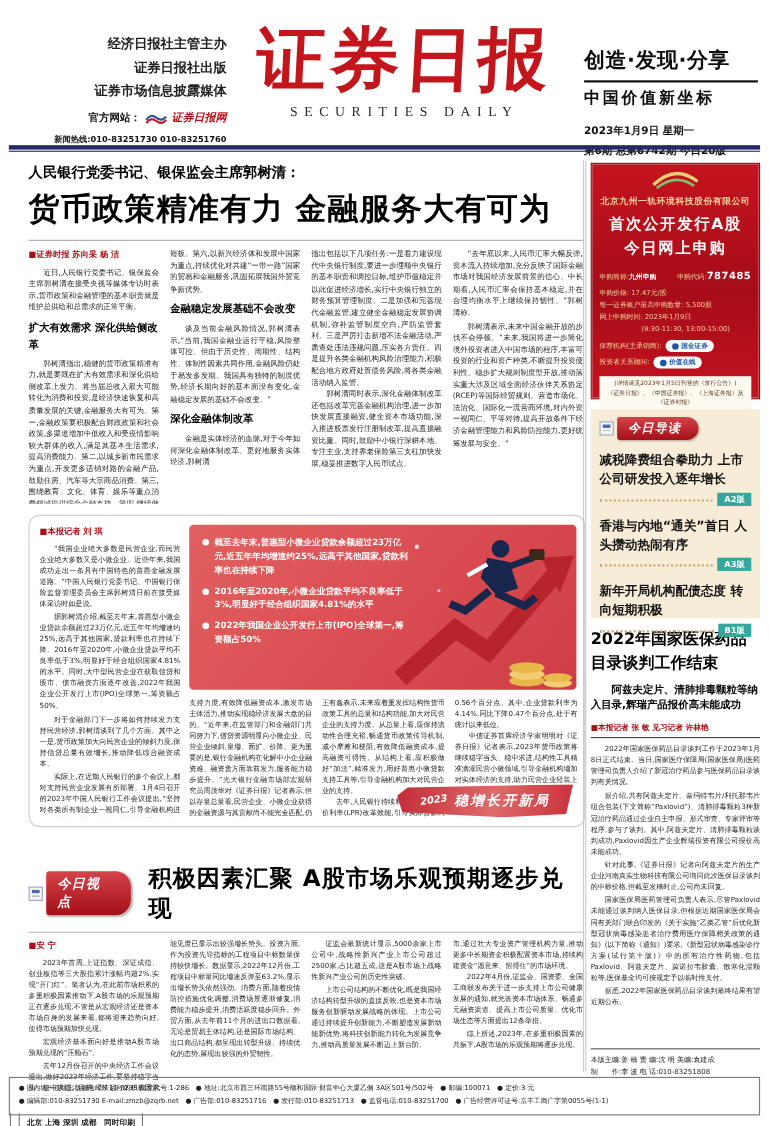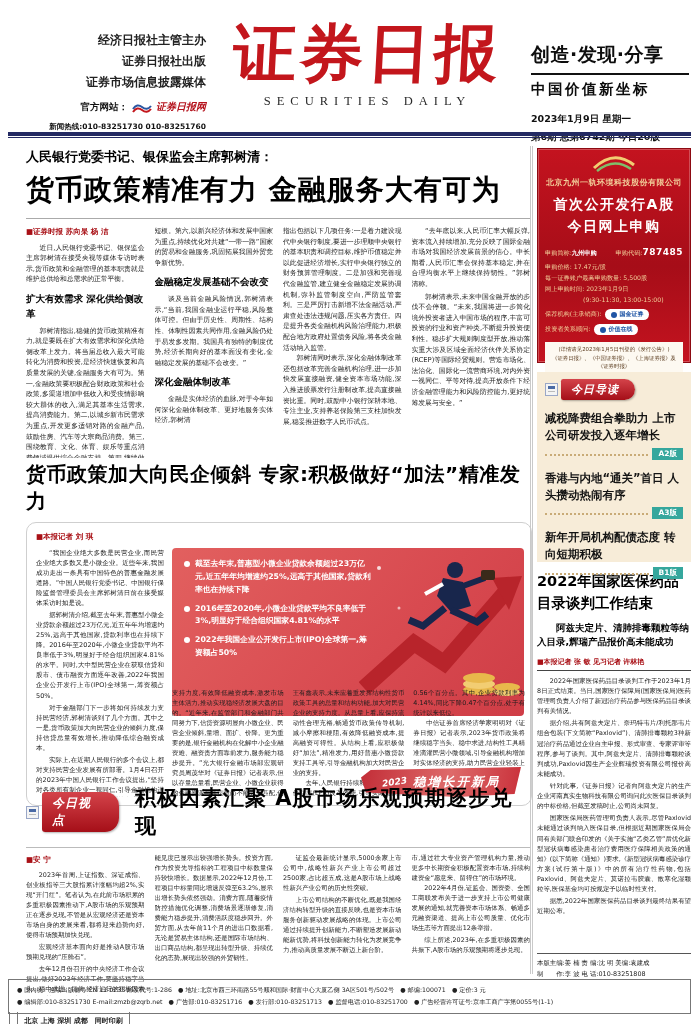--- a/index.html
+++ b/index.html
@@ -33,21 +33,21 @@
   .col { flex:1; font-size:6.8px; line-height:1.56; color:#1c1c1c; text-align:justify; overflow:hidden; }
   .byline { color:#a91016; font-weight:bold; font-size:7.5px; margin-bottom:5px; }
   .p { text-indent:2em; margin-bottom:2px; }
   .subhead { font-size:9.5px; font-weight:bold; color:#000; margin:7px 0 4px; text-align:left; }
 
   
   .a2 { position:absolute; left:26px; top:461px; width:506px; height:318px; }
   .a2-headline { font-size:20px; font-weight:bold; color:#000; letter-spacing:0.5px; }
   .a2-box { position:relative; margin-top:7px; height:284px; border:1px solid #cfcfcf; border-radius:10px; padding:8px; }
   .a2-col1 { position:absolute; left:9px; top:8px; width:128px; height:266px; font-size:6.5px; line-height:1.55; color:#1c1c1c; text-align:justify; overflow:hidden; }
-  .a2-info { position:absolute; left:145px; top:25px; width:352px; height:168px; background:linear-gradient(130deg,#e2605f 0%,#d84a50 60%,#cf3d46 100%); border-radius:4px; color:#fff; padding:10px 150px 8px 12px; overflow:hidden; }
+  .a2-info { position:absolute; left:145px; top:8px; width:352px; height:150px; background:linear-gradient(130deg,#e2605f 0%,#d84a50 60%,#cf3d46 100%); border-radius:4px; color:#fff; padding:10px 150px 8px 12px; overflow:hidden; }
   .bullet { display:flex; gap:5px; margin-bottom:6px; }
   .bullet-dot { width:6px; height:6px; border-radius:50%; background:#fff; flex:0 0 6px; margin-top:3px; }
   .bullet-text { font-size:7.8px; font-weight:bold; line-height:1.65; }
   .info-art { position:absolute; right:0; top:0; width:165px; height:150px; }
   .a2-lower { position:absolute; left:145px; top:166px; width:353px; height:110px; display:flex; gap:9px; overflow:hidden; }
   .a2-lower .col { font-size:6.4px; }
   .ribbon { position:absolute; right:10px; bottom:8px; width:160px; height:30px; background:linear-gradient(100deg,#c22d37 0%,#de6a6a 55%,#c9303a 100%); clip-path:polygon(0 35%,6% 10%,100% 0,96% 90%,60% 100%,3% 85%); display:flex; align-items:center; justify-content:center; gap:6px; }
   .ribbon-year { color:#fff; font-size:9px; font-style:italic; font-weight:bold; transform:rotate(-8deg); }
   .ribbon-text { color:#fff; font-size:12.5px; font-weight:bold; font-style:italic; font-family:"DejaVu Serif", serif; letter-spacing:2px; }
 
@@ -159,21 +159,20 @@
         <div class="p">郭树清同时表示,深化金融体制改革还包括改革完善金融机构治理,进一步加快发展直接融资,健全资本市场功能,深入推进股票发行注册制改革,提高直接融资比重。同时,鼓励中小银行深耕本地、专注主业,支持养老保险第三支柱加快发展,稳妥推进数字人民币试点。</div>
       </div>
       <div class="col">
         <div class="p">“去年底以来,人民币汇率大幅反弹,资本流入持续增加,充分反映了国际金融市场对我国经济发展前景的信心。中长期看,人民币汇率会保持基本稳定,并在合理均衡水平上继续保持韧性。”郭树清称。</div>
         <div class="p">郭树清表示,未来中国金融开放的步伐不会停顿。“未来,我国将进一步简化境外投资者进入中国市场的程序,丰富可投资的行业和资产种类,不断提升投资便利性。稳步扩大规则制度型开放,推动落实重大涉及区域全面经济伙伴关系协定(RCEP)等国际经贸规则。营造市场化、法治化、国际化一流营商环境,对内外资一视同仁、平等对待,提高开放条件下经济金融管理能力和风险防控能力,更好统筹发展与安全。”</div>
       </div>
     </div>
   </div>
 
   <div class="a2">
-    <div class="a2-headline">货币政策加大向民企倾斜  专家:积极做好“加法”精准发力</div>
     <div class="a2-box">
       <div class="a2-col1">
         <div class="byline">■本报记者 刘 琪</div>
         <div class="p">“我国企业绝大多数是民营企业,而民营企业绝大多数又是小微企业。近些年来,我国成功走出一条具有中国特色的普惠金融发展道路。”中国人民银行党委书记、中国银行保险监督管理委员会主席郭树清日前在接受媒体采访时如是说。</div>
         <div class="p">据郭树清介绍,截至去年末,普惠型小微企业贷款余额超过23万亿元,近五年年均增速约25%,远高于其他国家,贷款利率也在持续下降。2016年至2020年,小微企业贷款平均不良率低于3%,明显好于经合组织国家4.81%的水平。同时,大中型民营企业在获取信贷和股市、债市融资方面逐年改善,2022年我国企业公开发行上市(IPO)全球第一,筹资额占50%。</div>
         <div class="p">对于金融部门下一步将如何持续发力支持民营经济,郭树清谈到了几个方面。其中之一是,货币政策加大向民营企业的倾斜力度,保持信贷总量有效增长,推动降低综合融资成本。</div>
         <div class="p">实际上,在近期人民银行的多个会议上,都对支持民营企业发展有所部署。1月4日召开的2023年中国人民银行工作会议提出,“坚持对各类所有制企业一视同仁,引导金融机构进一步解决好民营小微企业融资问题”。去年12月底召开的人民银行货币政策委员会2022年第四季度例会还提到,“努力做到金融对民营企业的支持与民营企业对经济社会发展的贡献相适应”。</div>
 
       </div>
 

